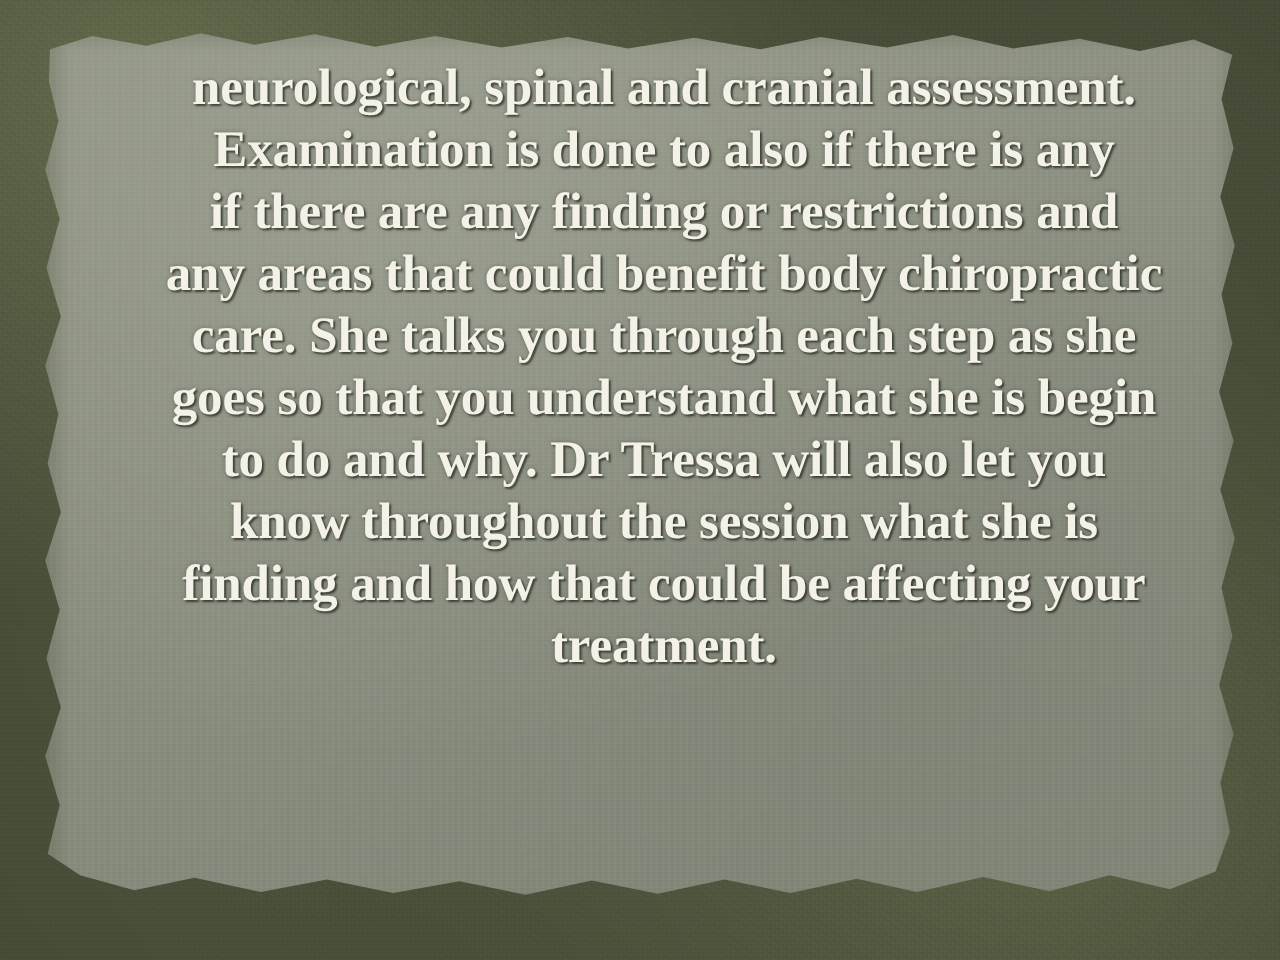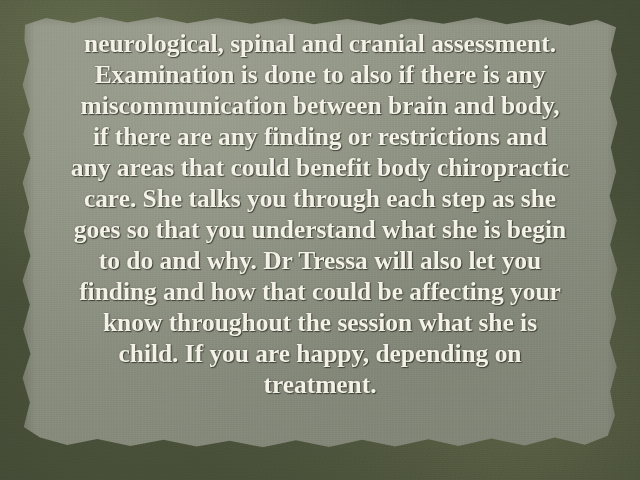--- a/index.html
+++ b/index.html
@@ -99,21 +99,21 @@
     background:
       linear-gradient(to right,  rgba(60,66,48,0.30) 0px, rgba(60,66,48,0) 16px),
       linear-gradient(to left,   rgba(60,66,48,0.26) 0px, rgba(60,66,48,0) 14px),
       linear-gradient(to bottom, rgba(60,66,48,0.22) 0px, rgba(60,66,48,0) 12px),
       linear-gradient(to top,    rgba(60,66,48,0.26) 0px, rgba(60,66,48,0) 14px);
   }
 
   
   #text-block {
     position: absolute;
-    left: 0;
+    left: 12px;
     top: 14px;
     width: 602px;
     padding: 0 8px;
     box-sizing: border-box;
     text-align: center;
     font-size: 25.5px;
     font-weight: bold;
     line-height: 31px;
     color: #f4f2e8;
     letter-spacing: -0.05px;
@@ -132,26 +132,24 @@
 
 <div id="slide">
 
   <div id="paper">
     <div id="paper-grain"></div>
     <div id="paper-shade"></div>
 
     <div id="text-block">
       <span class="line">neurological, spinal and cranial assessment.</span>
       <span class="line">Examination is done to also if there is any</span>
-      <span class="line">miscommunication between brain and body,</span>
       <span class="line">if there are any finding or restrictions and</span>
       <span class="line">any areas that could benefit body chiropractic</span>
       <span class="line">care. She talks you through each step as she</span>
       <span class="line">goes so that you understand what she is begin</span>
       <span class="line">to do and why. Dr Tressa will also let you</span>
+      <span class="line">know throughout the session what she is</span>
       <span class="line">finding and how that could be affecting your</span>
-      <span class="line">know throughout the session what she is</span>
-      <span class="line">child. If you are happy, depending on</span>
       <span class="line">treatment.</span>
     </div>
   </div>
 
 </div>
 
 </body></html>

